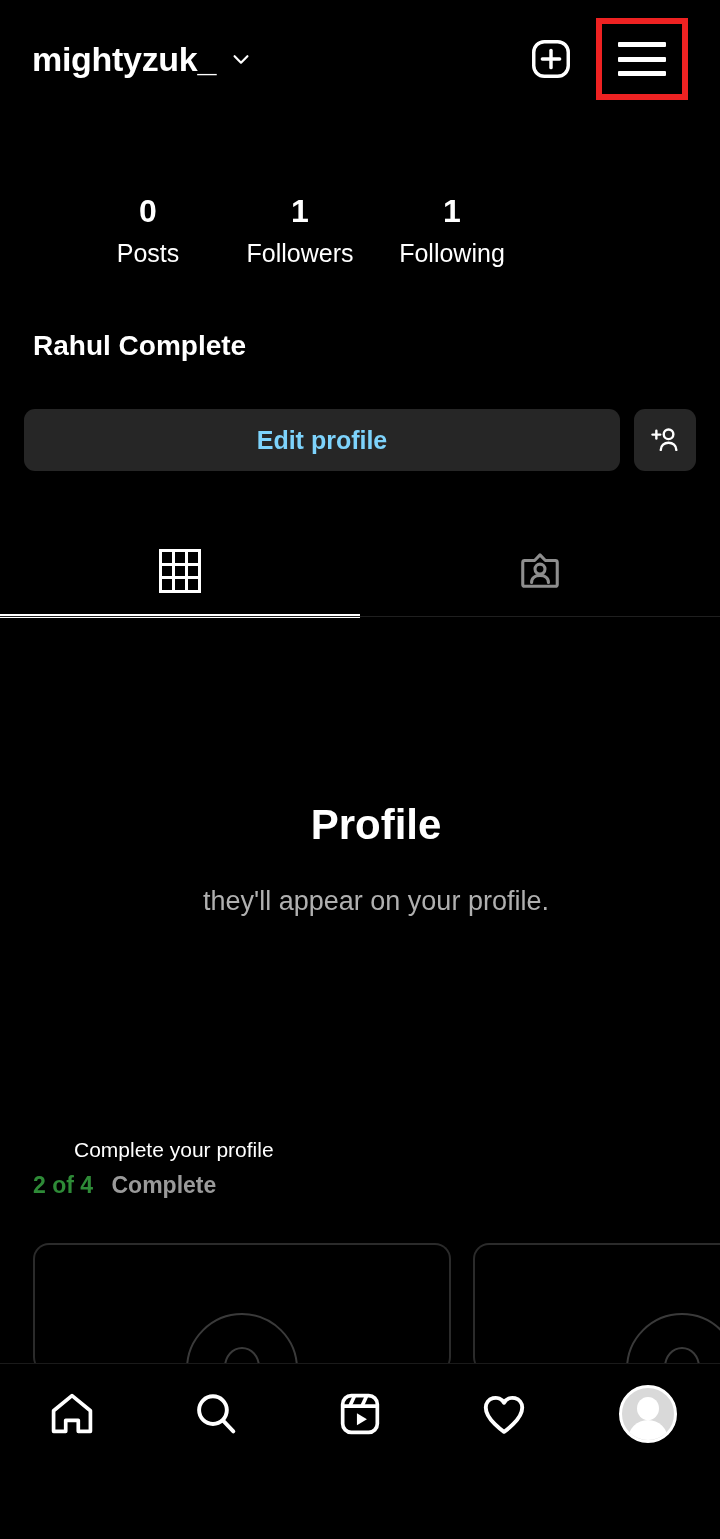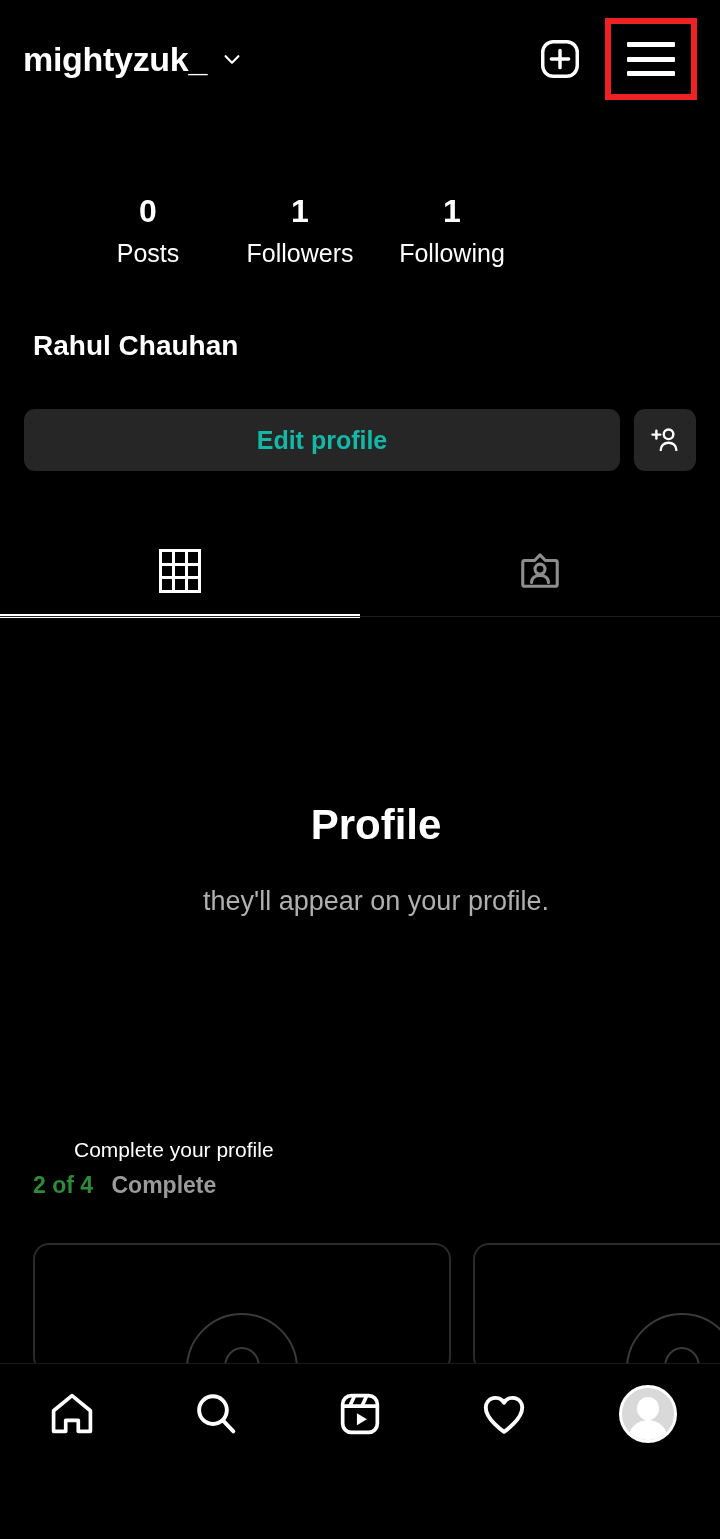--- a/index.html
+++ b/index.html
@@ -7,21 +7,21 @@
     width:720px; height:1539px;
     background:#000;
     font-family:"Liberation Sans", sans-serif;
     overflow:hidden;
   }
   .screen { position:relative; width:720px; height:1539px; background:#000; }
 
   
   .header {
     position:absolute; top:0; left:0; width:720px; height:118px;
-    display:flex; align-items:center; padding:0 23px;
+    display:flex; align-items:center; padding:0 32px;
   }
   .username-wrap { display:flex; align-items:center; gap:14px; }
   .username {
     color:#fff; font-size:34px; font-weight:bold; letter-spacing:-0.3px;
   }
   .chevron-down { width:22px; height:22px; display:block; }
   .header-spacer { flex:1; }
   .header-actions { display:flex; align-items:center; gap:22px; }
   .icon-btn { display:flex; align-items:center; justify-content:center; }
   .plus-icon { width:46px; height:46px; }
@@ -71,21 +71,21 @@
   .stat-value { color:#fff; font-size:32px; font-weight:bold; line-height:1.1; }
   .stat-label { color:#fff; font-size:25px; margin-top:10px; }
 
   
   .actions {
     position:absolute; top:409px; left:24px; width:672px;
     display:flex; gap:14px; align-items:center;
   }
   .edit-profile {
     flex:1; height:62px; background:#262626; border:none; border-radius:11px;
-    color:#14b8a6; font-size:25px; font-weight:bold; cursor:pointer;
+    color:#7dd3fc; font-size:25px; font-weight:bold; cursor:pointer;
     display:flex; align-items:center; justify-content:center;
   }
   .add-person-btn {
     width:62px; height:62px; background:#262626; border:none; border-radius:11px;
     display:flex; align-items:center; justify-content:center; cursor:pointer;
   }
 
   
   .tabs {
     position:absolute; top:524px; left:0; width:720px; height:94px;
@@ -203,21 +203,21 @@
       <div class="stat">
         <div class="stat-value">1</div>
         <div class="stat-label">Followers</div>
       </div>
       <div class="stat">
         <div class="stat-value">1</div>
         <div class="stat-label">Following</div>
       </div>
     </div>
   </div>
-  <div class="display-name">Rahul Chauhan</div>
+  <div class="display-name">Rahul Complete</div>
 
   <div class="actions">
     <button class="edit-profile">Edit profile</button>
     <button class="add-person-btn">
       <svg width="34" height="34" viewBox="0 0 24 24" fill="none" stroke="#fff" stroke-width="1.7" stroke-linecap="round" stroke-linejoin="round">
         <circle cx="14.5" cy="8" r="3.4"></circle>
         <path d="M9 19c0-3.1 2.5-5.1 5.5-5.1S20 15.9 20 19"></path>
         <line x1="3.2" y1="8.2" x2="8.6" y2="8.2"></line>
         <line x1="5.9" y1="5.5" x2="5.9" y2="10.9"></line>
       </svg>

